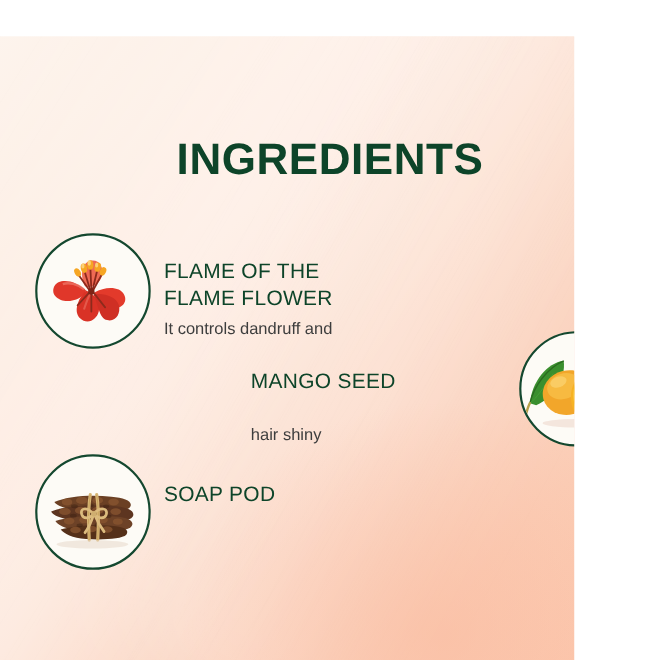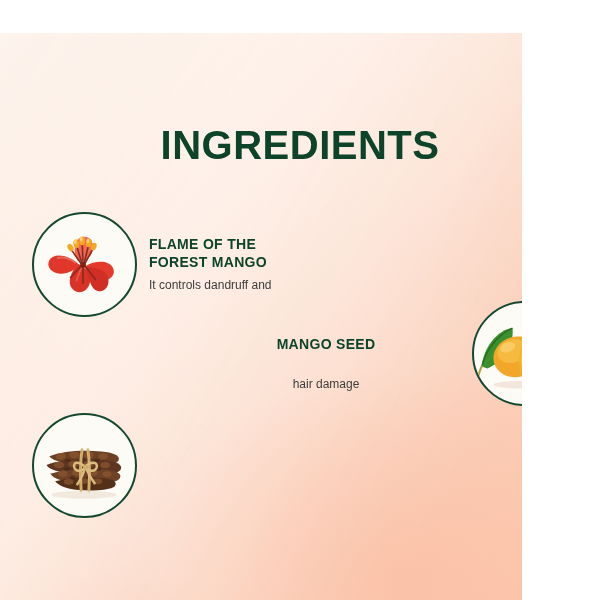--- a/index.html
+++ b/index.html
@@ -105,40 +105,40 @@
     left: 0; top: 0;
     width: 100%;
     height: 100%;
   }
 
   .txt {
     position: absolute;
   }
   .ing-name {
     color: #0d4429;
-    font-weight: bold;
-    font-size: 14px;
+    font-weight: normal;
+    font-size: 19px;
     letter-spacing: 0.3px;
     line-height: 1.25;
     margin: 0;
   }
   .ing-desc {
     color: #3d3d3d;
-    font-size: 12px;
+    font-size: 15px;
     line-height: 1.35;
     margin: 6px 0 0 0;
   }
 
   
   #item-flower .circle { left: 32px; top: 179px; }
   #item-flower .txt    { left: 149px; top: 203px; width: 230px; text-align: left; }
 
   
   #item-mango .circle { left: 472px; top: 268px; }
-  #item-mango .txt    { left: 210px; top: 303px; width: 232px; text-align: center; }
+  #item-mango .txt    { left: 228px; top: 303px; width: 232px; text-align: left; }
 
   
   #item-soap .circle { left: 32px; top: 380px; }
   #item-soap .txt    { left: 149px; top: 405px; width: 230px; text-align: left; }
 </style>
 </head>
 <body>
 
 <div id="poster">
 
@@ -185,21 +185,21 @@
         <g fill="#fcd98a" opacity="0.85">
           <ellipse cx="49" cy="26" rx="1.6" ry="2.6"></ellipse>
           <ellipse cx="56" cy="28" rx="1.5" ry="2.4"></ellipse>
           <ellipse cx="43" cy="29" rx="1.5" ry="2.4"></ellipse>
         </g>
         <circle cx="51" cy="53" r="3" fill="#7d2416"></circle>
       </svg>
     </div>
 
     <div class="txt">
-      <p class="ing-name"><span>FLAME OF THE</span><br><span>FOREST MANGO</span></p>
+      <p class="ing-name"><span>FLAME OF THE</span><br><span>FLAME FLOWER</span></p>
       <p class="ing-desc"><span>It controls dandruff and</span><br></p>
     </div>
   </div>
 
   <div class="ingredient" id="item-mango">
 
     <div class="circle">
       <svg class="art" viewBox="0 0 105 105">
 
         <path d="M8 66 C10 46, 24 28, 40 26 C42 42, 32 60, 14 68 Z" fill="#3a8f2e"></path>
@@ -223,21 +223,21 @@
           <path d="M58 64 C65 65, 71 68, 76 72"></path>
         </g>
         <ellipse cx="70" cy="53" rx="9" ry="5" transform="rotate(16 70 53)" fill="#fee490" opacity="0.55"></ellipse>
 
         <ellipse cx="52" cy="85" rx="32" ry="4" fill="#e8cdbe" opacity="0.45"></ellipse>
       </svg>
     </div>
 
     <div class="txt">
       <p class="ing-name">MANGO SEED</p>
-      <p class="ing-desc"><br><span>hair damage</span></p>
+      <p class="ing-desc"><br><span>hair shiny</span></p>
     </div>
   </div>
 
   <div class="ingredient" id="item-soap">
 
     <div class="circle">
       <svg class="art" viewBox="0 0 105 105">
 
         <g>
           <path d="M16 43 C30 37, 52 36, 70 38 C82 39, 90 42, 88 47 C86 52, 70 53, 54 52 C36 51, 20 49, 16 43 Z" fill="#6b4024"></path>
@@ -289,16 +289,17 @@
           <path d="M53 55 C51 62, 48 68, 45 72"></path>
           <path d="M54 55 C57 62, 60 67, 63 71"></path>
         </g>
         <circle cx="53.5" cy="54" r="2.6" fill="#cfae70"></circle>
 
         <ellipse cx="52" cy="83" rx="34" ry="4" fill="#e8d8cb" opacity="0.55"></ellipse>
       </svg>
     </div>
 
     <div class="txt">
+      <p class="ing-name">SOAP POD</p>
     </div>
   </div>
 
 </div>
 
 </body></html>

